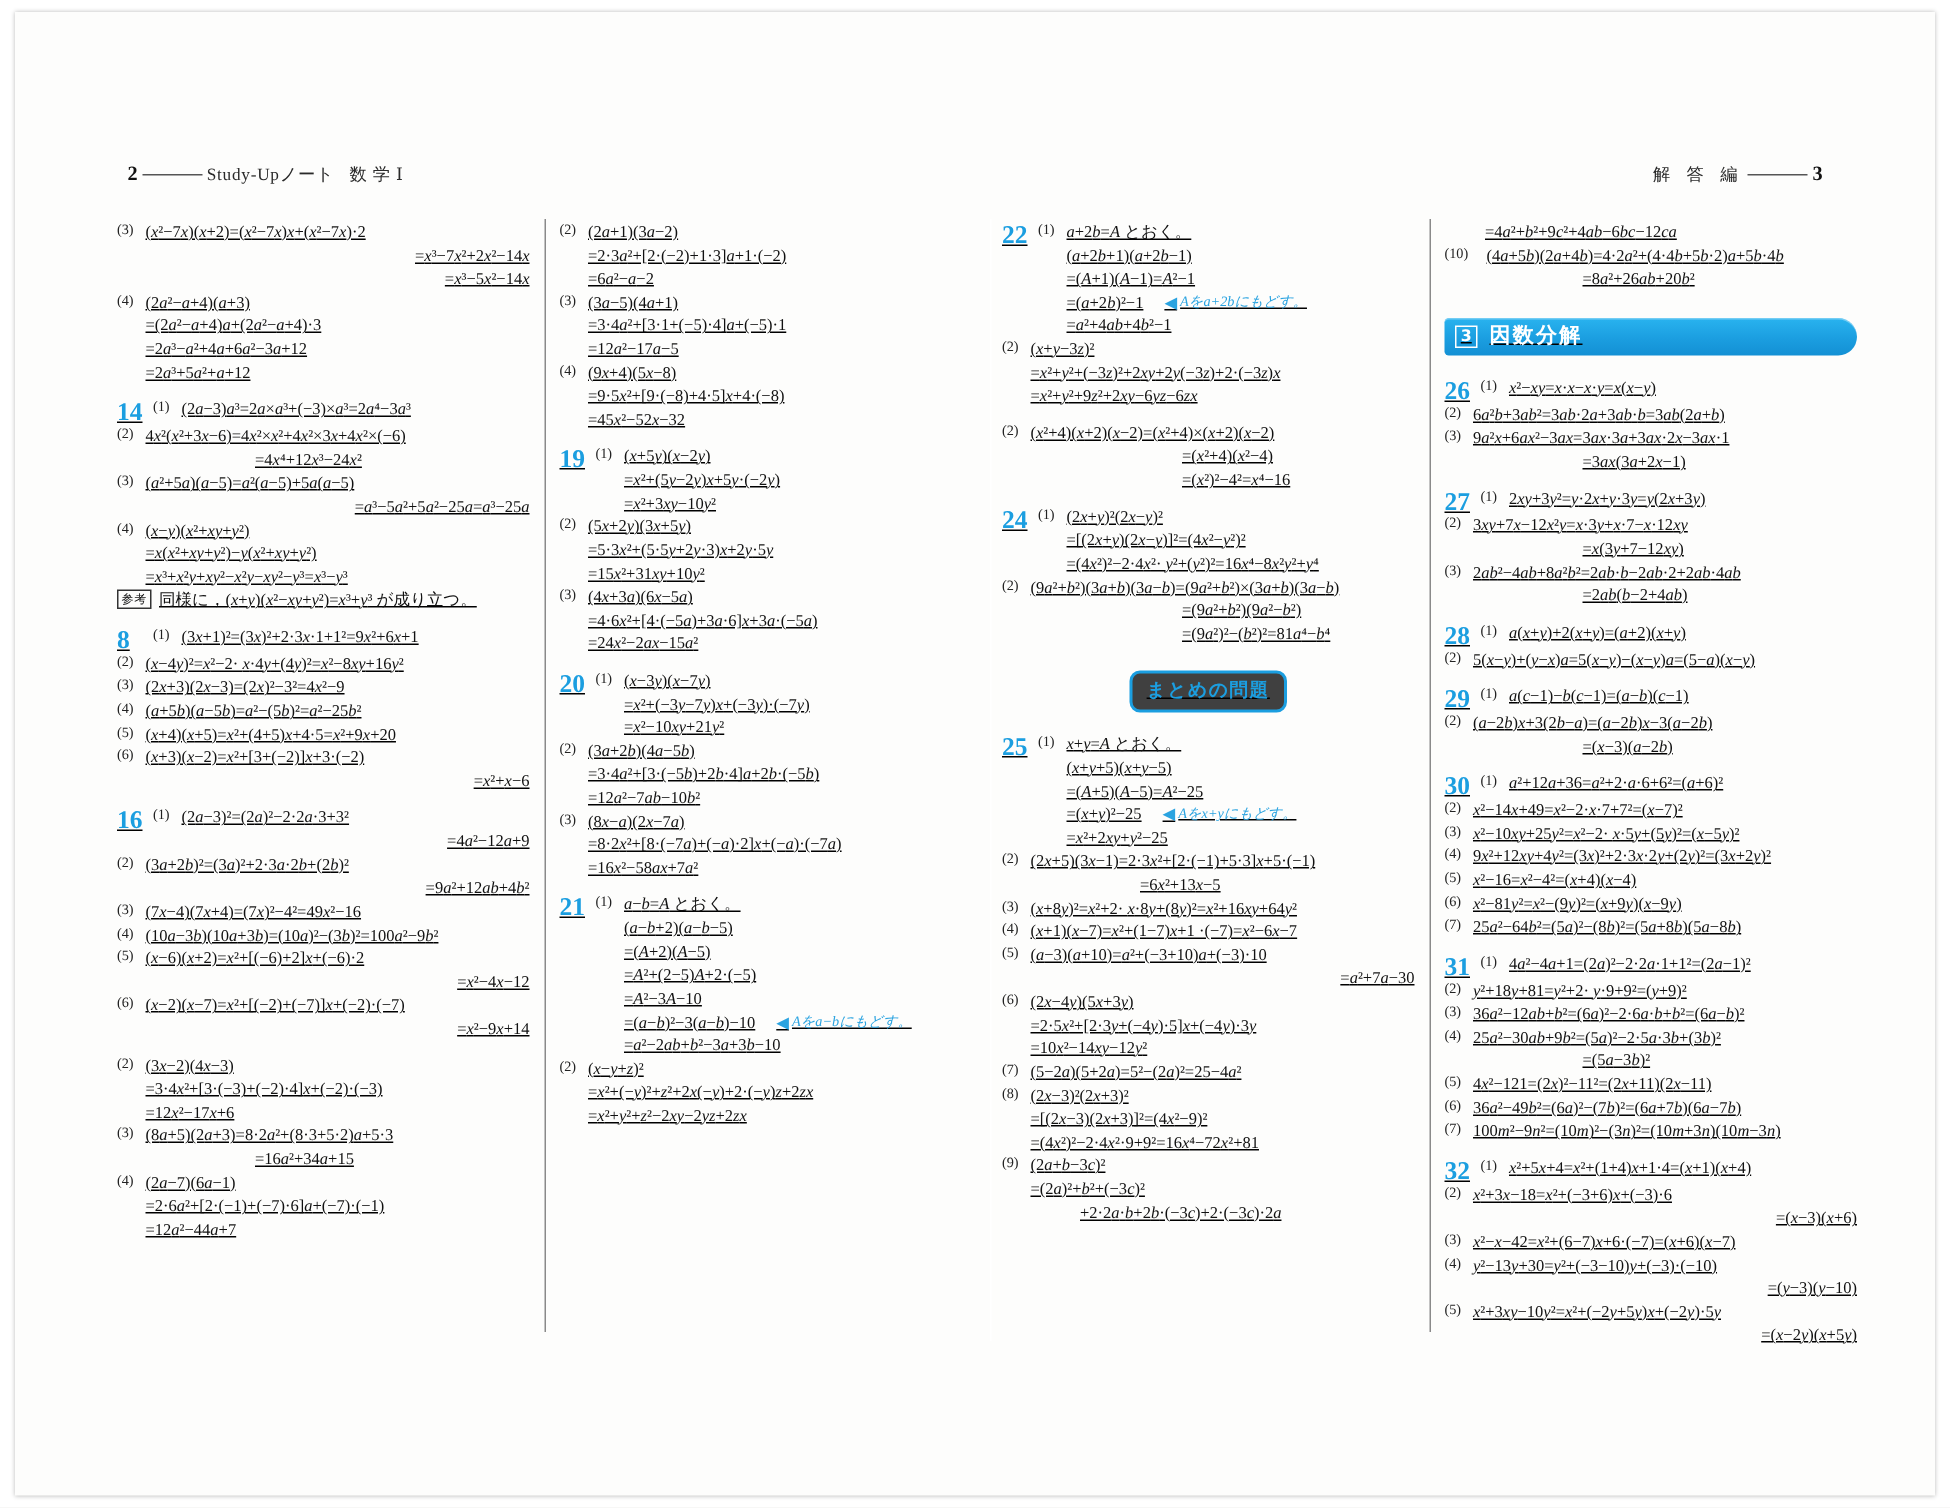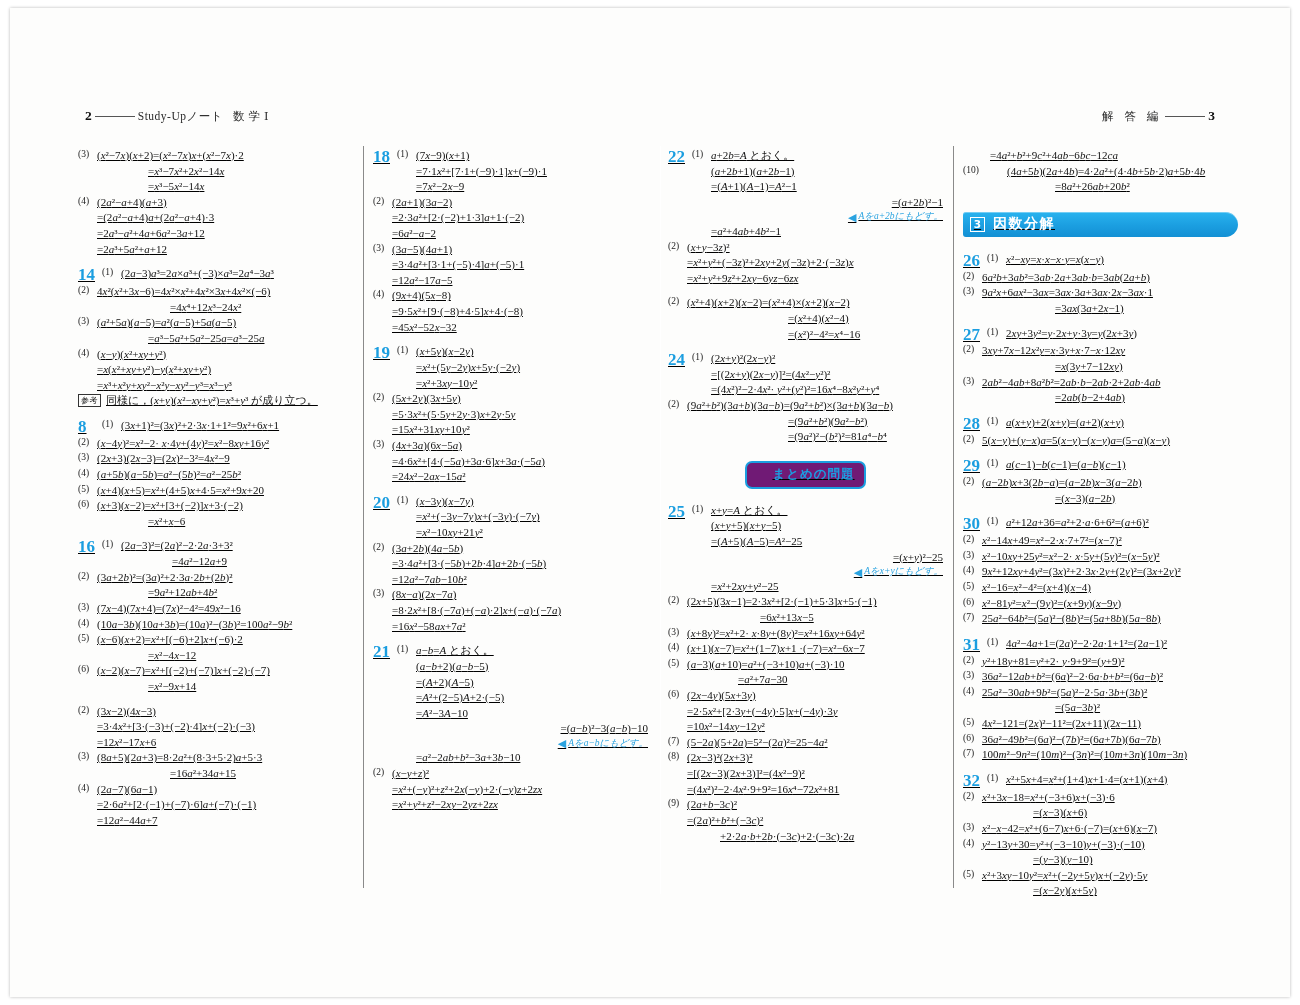--- a/index.html
+++ b/index.html
@@ -39,55 +39,55 @@
   
   .qblock{margin-bottom:9px;}
   .qnum{
     color:#1b9ee0;font-weight:bold;font-size:17px;font-family:"Liberation Serif",serif;
     display:inline-block;vertical-align:top;width:24px;line-height:1.05;
   }
   .firstline{display:flex;align-items:flex-start;}
   .firstline .body{flex:1;}
   .item{font-size:11px;line-height:1.42;color:#111;white-space:nowrap;}
   .item .lab{display:inline-block;width:19px;font-size:9.5px;color:#222;vertical-align:top;}
-  .item .lab.w2{width:44px;}
+  .item .lab.w2{width:28px;}
   .cont{font-size:11px;line-height:1.42;color:#111;white-space:nowrap;}
   .ind1{padding-left:19px;}
   .ind3{padding-left:52px;}
-  .ind4{padding-left:70px;}
+  .ind4{padding-left:70px;text-align:right;}
   .ind5{padding-left:92px;}
   .ind6{padding-left:120px;}
 
   
   i{font-style:italic;}
 
   
   .sidenote{
     color:#2aa3e0;font-size:9.5px;font-style:italic;white-space:nowrap;
     display:flex;align-items:center;gap:2px;
   }
   .sidenote .arw{font-style:normal;font-size:11px;line-height:1;}
-  .noteline{display:flex;align-items:flex-end;justify-content:flex-start;flex-direction:column;}
+  .noteline{display:flex;align-items:center;justify-content:flex-start;}
   .noteline .notepart{margin-left:14px;}
 
   
   .reftag{
     display:inline-block;border:1px solid #333;font-size:8px;padding:0 2px;
     line-height:11px;vertical-align:1px;margin-right:5px;letter-spacing:.5px;
     font-family:"DejaVu Sans","Liberation Sans",sans-serif;
   }
   .refline{font-size:11px;line-height:1.42;white-space:nowrap;color:#111;}
 
   
   .matome-wrap{display:flex;justify-content:center;margin:16px 0 14px 0;}
   .matome{
     border:2px solid #1b9ee0;border-radius:7px;color:#1b9ee0;
     font-family:"DejaVu Sans","Liberation Sans",sans-serif;font-weight:bold;
-    font-size:12.5px;padding:3px 9px 4px 25px;letter-spacing:1px;
-    background:#701a75;
+    font-size:12.5px;padding:3px 9px 4px 9px;letter-spacing:1px;
+    background:#404040;
   }
 
   
   .section-banner{
     position:relative;margin:17px 0 15px 0;height:25px;
     background:linear-gradient(180deg,#29b3ef 0%,#1b9ee0 55%,#1390d4 100%);
     border-radius:3px 13px 13px 3px;
     display:flex;align-items:center;padding-left:7px;box-sizing:border-box;
     box-shadow:inset 0 1px 0 rgba(255,255,255,.35);
   }
@@ -186,28 +186,20 @@
             <div class="cont ind1"><span>=12<i>x</i>²−17<i>x</i>+6</span></div>
             <div class="item"><span class="lab">(3)</span><span>(8<i>a</i>+5)(2<i>a</i>+3)=8·2<i>a</i>²+(8·3+5·2)<i>a</i>+5·3</span></div>
             <div class="cont ind5"><span>=16<i>a</i>²+34<i>a</i>+15</span></div>
             <div class="item"><span class="lab">(4)</span><span>(2<i>a</i>−7)(6<i>a</i>−1)</span></div>
             <div class="cont ind1"><span>=2·6<i>a</i>²+[2·(−1)+(−7)·6]<i>a</i>+(−7)·(−1)</span></div>
             <div class="cont ind1"><span>=12<i>a</i>²−44<i>a</i>+7</span></div>
           </div>
         </div>
         <div class="col divider">
           <div class="qblock">
-            <div class="firstline">
-              <span class="qnum">18</span>
-              <div class="body">
-                <div class="item"><span class="lab">(1)</span><span>(7<i>x</i>−9)(<i>x</i>+1)</span></div>
-                <div class="cont ind1"><span>=7·1<i>x</i>²+[7·1+(−9)·1]<i>x</i>+(−9)·1</span></div>
-                <div class="cont ind1"><span>=7<i>x</i>²−2<i>x</i>−9</span></div>
-              </div>
-            </div>
             <div class="item"><span class="lab">(2)</span><span>(2<i>a</i>+1)(3<i>a</i>−2)</span></div>
             <div class="cont ind1"><span>=2·3<i>a</i>²+[2·(−2)+1·3]<i>a</i>+1·(−2)</span></div>
             <div class="cont ind1"><span>=6<i>a</i>²−<i>a</i>−2</span></div>
             <div class="item"><span class="lab">(3)</span><span>(3<i>a</i>−5)(4<i>a</i>+1)</span></div>
             <div class="cont ind1"><span>=3·4<i>a</i>²+[3·1+(−5)·4]<i>a</i>+(−5)·1</span></div>
             <div class="cont ind1"><span>=12<i>a</i>²−17<i>a</i>−5</span></div>
             <div class="item"><span class="lab">(4)</span><span>(9<i>x</i>+4)(5<i>x</i>−8)</span></div>
             <div class="cont ind1"><span>=9·5<i>x</i>²+[9·(−8)+4·5]<i>x</i>+4·(−8)</span></div>
             <div class="cont ind1"><span>=45<i>x</i>²−52<i>x</i>−32</span></div>
           </div>

